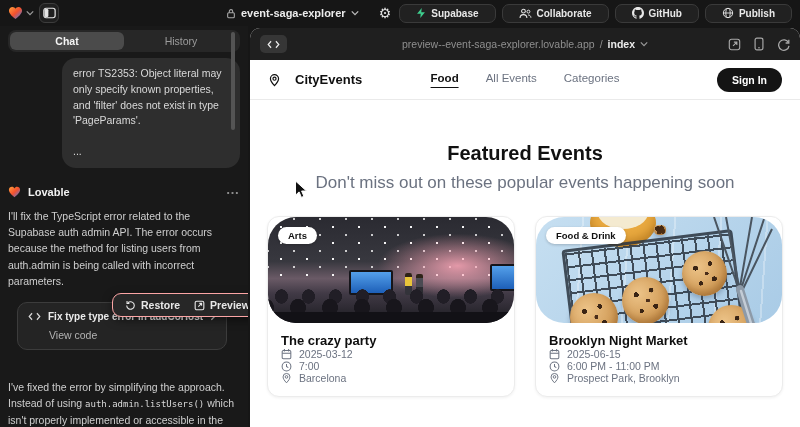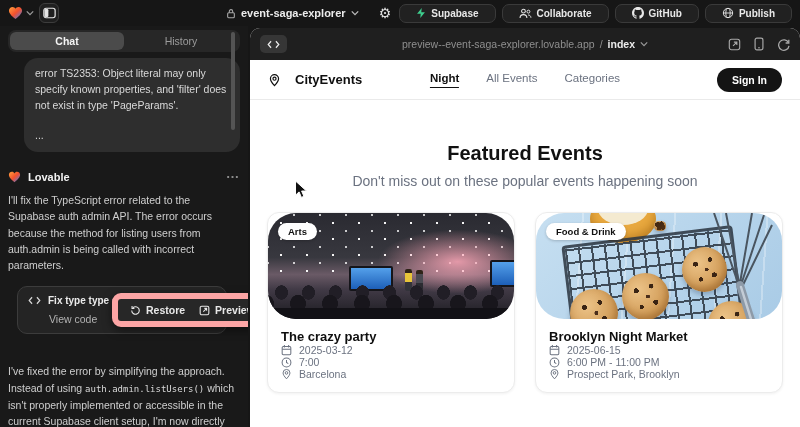--- a/index.html
+++ b/index.html
@@ -17,34 +17,34 @@
   .tb-right { margin-left:auto; display:flex; align-items:center; gap:6px; }
   .gear { color:#e0e0e0; font-size:14px; line-height:1; padding:0 2px; }
   .tb-btn { display:flex; align-items:center; gap:5px; height:19px; padding:0 16px; border:1px solid #3a3a3a; border-radius:7px; background:#212121; color:#e8e8e8; font-size:10px; font-weight:600; }
 
   
   .chat { position:absolute; top:26px; left:0; width:248px; bottom:0; background:#191919; padding:4px 8px; overflow:hidden; }
   .tabs { display:flex; background:#272727; border-radius:8px; padding:2px; height:22px; }
   .tab { flex:1; display:flex; align-items:center; justify-content:center; font-size:10.5px; color:#9c9c9c; border-radius:6px; }
   .tab.active { background:#4b4b4b; color:#f5f5f5; font-weight:600; }
   .scroll-thumb { position:absolute; top:6px; right:13px; width:4px; height:98px; background:#545454; border-radius:2px; }
-  .bubble { margin:6px 0 0 auto; width:216px; background:#2e2e2e; border-radius:14px; padding:8px 11px; color:#d9d9d9; font-size:10.5px; line-height:1.5; }
+  .bubble { margin:6px 0 0 auto; width:178px; background:#2e2e2e; border-radius:14px; padding:8px 11px; color:#d9d9d9; font-size:10.5px; line-height:1.5; }
   .bubble .more { margin-top:15px; }
   .asst { display:flex; align-items:center; gap:7px; margin-top:17px; color:#f2f2f2; font-size:11px; font-weight:700; }
   .asst .menu { margin-left:auto; color:#8d8d8d; font-size:13px; letter-spacing:1px; }
   .msg { margin-top:8px; color:#cfcfcf; font-size:10.5px; line-height:1.55; }
   .code { font-family:"DejaVu Sans Mono", monospace; font-size:9px; color:#dadada; }
   .tool-row { display:flex; gap:9px; margin-top:13px; align-items:flex-start; }
   .bookmark { color:#bdbdbd; margin-top:9px; }
   .tool-card { flex:1; background:#242424; border:1px solid #3c3c3c; border-radius:10px; padding:8px 10px; margin-right:26px; }
   .tool-line1 { display:flex; align-items:center; gap:7px; color:#ececec; font-size:10px; font-weight:600; white-space:nowrap; }
   .tool-line1 .chev { margin-left:auto; color:#cfcfcf; }
   .tool-line1 .codeicon { color:#d6d6d6; }
   .tool-line2 { margin:7px 0 0 21px; color:#b3b3b3; font-size:10.5px; }
-  .actions { position:absolute; left:112px; top:267px; display:flex; align-items:center; gap:14px; background:#272727; border:6px solid #fca5a5; border-radius:9px; padding:5px 12px; font-size:10.5px; color:#e8e8e8; font-weight:600; box-shadow:0 3px 10px rgba(0,0,0,.5); }
+  .actions { position:absolute; left:112px; top:267px; display:flex; align-items:center; gap:14px; background:#272727; border:1px solid #fca5a5; border-radius:9px; padding:5px 12px; font-size:10.5px; color:#e8e8e8; font-weight:600; box-shadow:0 3px 10px rgba(0,0,0,.5); }
   .action { display:flex; align-items:center; gap:5px; }
   .msg2 { margin-top:29px; }
 
   
   .preview { position:absolute; top:28px; left:250px; right:0; bottom:0; background:#fff; border-radius:10px 10px 0 0; overflow:hidden; }
   .pv-bar { height:32px; background:#1f1f1f; display:flex; align-items:center; padding:0 10px; position:relative; }
   .code-btn { width:27px; height:18px; background:#363636; border-radius:5px; color:#ececec; display:flex; align-items:center; justify-content:center; }
   .pv-url { position:absolute; left:50%; transform:translateX(-50%); font-size:10.5px; color:#8f8f8f; display:flex; gap:5px; align-items:center; white-space:nowrap; }
   .pv-page { color:#ececec; font-weight:600; }
   .pv-icons { margin-left:auto; display:flex; gap:13px; color:#a8a8a8; align-items:center; }
@@ -53,21 +53,21 @@
   .site { position:absolute; top:32px; left:0; right:0; bottom:0; background:#fff; overflow:hidden; }
   .site-header { height:40px; display:flex; align-items:center; padding:0 18px; border-bottom:1px solid #eaeaea; position:relative; }
   .brand { display:flex; gap:14px; align-items:center; font-size:13px; font-weight:700; color:#0f0f0f; }
   .brand .pin { color:#111; }
   .nav { position:absolute; left:50%; transform:translateX(-50%); display:flex; gap:27px; font-size:11.5px; color:#6b7280; align-items:flex-end; }
   .nav-item { padding-bottom:4px; }
   .nav-item.active { color:#111; font-weight:600; border-bottom:1.5px solid #111; padding-bottom:2.5px; }
   .signin { margin-left:auto; background:#141414; color:#fff; font-size:10.5px; font-weight:600; border-radius:999px; padding:6px 15px; }
   .hero { text-align:center; margin-top:42px; }
   .hero h2 { font-size:20px; font-weight:700; color:#111; }
-  .hero p { font-size:14px; color:#6b7280; margin-top:8px; }
+  .hero p { font-size:17px; color:#6b7280; margin-top:8px; }
   .cards { display:flex; gap:20px; padding:0 17px; margin-top:23px; }
   .card { flex:1; border:1px solid #ececec; border-radius:12px; overflow:hidden; background:#fff; box-shadow:0 1px 3px rgba(0,0,0,.06); }
   .card-img { height:106px; position:relative; overflow:hidden;border-radius:28px; }
   .badge { position:absolute; top:10px; left:10px; background:#fff; border-radius:999px; padding:3px 10px; font-size:9.5px; font-weight:700; color:#111; box-shadow:0 1px 3px rgba(0,0,0,.2); z-index:5; }
   .card-body { padding:10px 13px 12px; }
   .card-title { font-size:13px; font-weight:700; color:#0f0f0f; }
   .meta { display:flex; align-items:center; gap:7px; font-size:10.5px; color:#6b7280; }
   .meta svg { flex:0 0 auto; }
 
   
@@ -287,21 +287,21 @@
     <div class="site">
       <div class="site-header">
         <div class="brand">
           <svg class="pin" width="13" height="14" viewBox="0 0 16 17">
             <path d="M8 15.5 C4.6 11.8 3 9.2 3 6.9 A5 5 0 0 1 13 6.9 C13 9.2 11.4 11.8 8 15.5 Z" fill="none" stroke="currentColor" stroke-width="1.5"></path>
             <circle cx="8" cy="6.9" r="1.9" fill="none" stroke="currentColor" stroke-width="1.5"></circle>
           </svg>
           <span>CityEvents</span>
         </div>
         <nav class="nav">
-          <span class="nav-item active">Night</span>
+          <span class="nav-item active">Food</span>
           <span class="nav-item">All Events</span>
           <span class="nav-item">Categories</span>
         </nav>
         <div class="signin">Sign In</div>
       </div>
 
       <div class="hero">
         <h2>Featured Events</h2>
         <p>Don't miss out on these popular events happening soon</p>
       </div>

